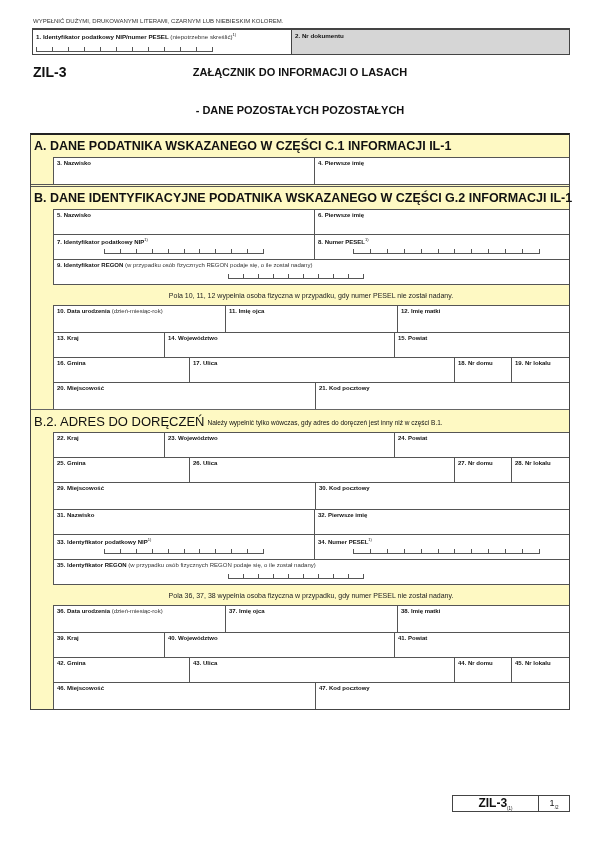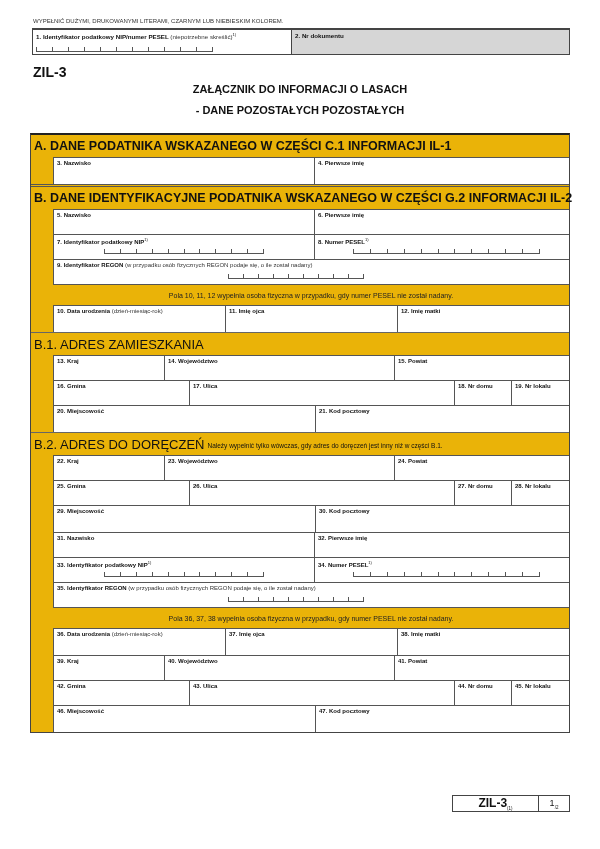--- a/index.html
+++ b/index.html
@@ -11,21 +11,21 @@
   .topbox .f1 { width:258px; border-right:1px solid #444; position:relative; background:#fff; }
   .topbox .f2 { flex:1; background:#d6d6d6; position:relative; }
   .lbl { font-size:6.2px; font-weight:bold; position:absolute; left:3px; top:2px; white-space:nowrap; }
   .lbl .norm { font-weight:normal; color:#333; }
   .lbl sup { font-size:4px; font-weight:normal; }
   .ticks { position:absolute; height:4px; border-bottom:1px solid #555; display:flex; }
   .ticks span { flex:1; border-left:1px solid #555; }
   .ticks span:last-child { border-right:1px solid #555; }
   .zil { left:33px; top:64px; font-size:14px; font-weight:bold; }
   .title { left:0; width:600px; text-align:center; font-size:11px; font-weight:bold; }
-  .form { left:30px; top:133px; width:540px; border:1.5px solid #444; border-top:2px solid #222; box-sizing:border-box; background:#eab308; }
+  .form { left:30px; top:133px; width:540px; border:1.5px solid #444; border-top:2px solid #222; box-sizing:border-box; background:#fef9c3; }
   .sec-head { height:22px; display:flex; align-items:center; padding-left:3px; font-size:12.5px; font-weight:bold; white-space:nowrap; border-top:1px solid #666; }
   .sec-head.first { border-top:none; }
   .sec-head.double { border-top:3px double #555; }
   .sec-head.sub { font-weight:normal; font-size:13px; }
   .sec-head .note { font-size:6.5px; font-weight:normal; margin-left:3px; margin-top:3px; }
   .rows { margin-left:22px; }
   .row { display:flex; border-top:1px solid #555; height:24px; background:#fff; }
   .cell { position:relative; border-left:1px solid #555; box-sizing:border-box; }
   .cell .lbl { font-size:6px; }
   .notice { height:20px; display:flex; align-items:center; justify-content:center; font-size:7px; color:#222; border-top:1px solid #555; margin-left:22px; }
@@ -56,38 +56,38 @@
         <span></span>
         <span></span>
     </div>
   </div>
   <div class="f2">
     <div class="lbl">2. Nr dokumentu</div>
   </div>
 </div>
 
 <div class="abs zil">ZIL-3</div>
-<div class="abs title" style="top:83px;">ZAŁĄCZNIK DO INFORMACJI O LASACH</div>
+<div class="abs title" style="top:66px;">ZAŁĄCZNIK DO INFORMACJI O LASACH</div>
 <div class="abs title" style="top:104px;">- DANE POZOSTAŁYCH POZOSTAŁYCH</div>
 
 <div class="abs form">
 
   <div class="sec-head first">A. DANE PODATNIKA WSKAZANEGO W CZĘŚCI C.1 INFORMACJI IL-1</div>
   <div class="rows">
     <div class="row" style="height:26px;">
       <div class="cell" style="width:261px;">
           <div class="lbl">3. Nazwisko</div>
         </div>
       <div class="cell" style="flex:1;">
           <div class="lbl">4. Pierwsze imię</div>
         </div>
     </div>
   </div>
 
-  <div class="sec-head double">B.  DANE IDENTYFIKACYJNE PODATNIKA WSKAZANEGO W CZĘŚCI G.2 INFORMACJI IL-2</div>
+  <div class="sec-head double">B.  DANE IDENTYFIKACYJNE PODATNIKA WSKAZANEGO W CZĘŚCI G.2 INFORMACJI IL-1</div>
   <div class="rows">
     <div class="row">
       <div class="cell" style="width:261px;">
           <div class="lbl">5. Nazwisko</div>
         </div>
       <div class="cell" style="flex:1;">
           <div class="lbl">6. Pierwsze imię</div>
         </div>
     </div>
     <div class="row">
@@ -148,21 +148,20 @@
         </div>
       <div class="cell" style="width:172px;">
           <div class="lbl">11. Imię ojca</div>
         </div>
       <div class="cell" style="flex:1;">
           <div class="lbl">12. Imię matki</div>
         </div>
     </div>
   </div>
 
-  <div class="sec-head sub">B.1. ADRES ZAMIESZKANIA</div>
   <div class="rows">
     <div class="row">
       <div class="cell" style="width:111px;">
           <div class="lbl">13. Kraj</div>
         </div>
       <div class="cell" style="width:230px;">
           <div class="lbl">14. Województwo</div>
         </div>
       <div class="cell" style="flex:1;">
           <div class="lbl">15. Powiat</div>

